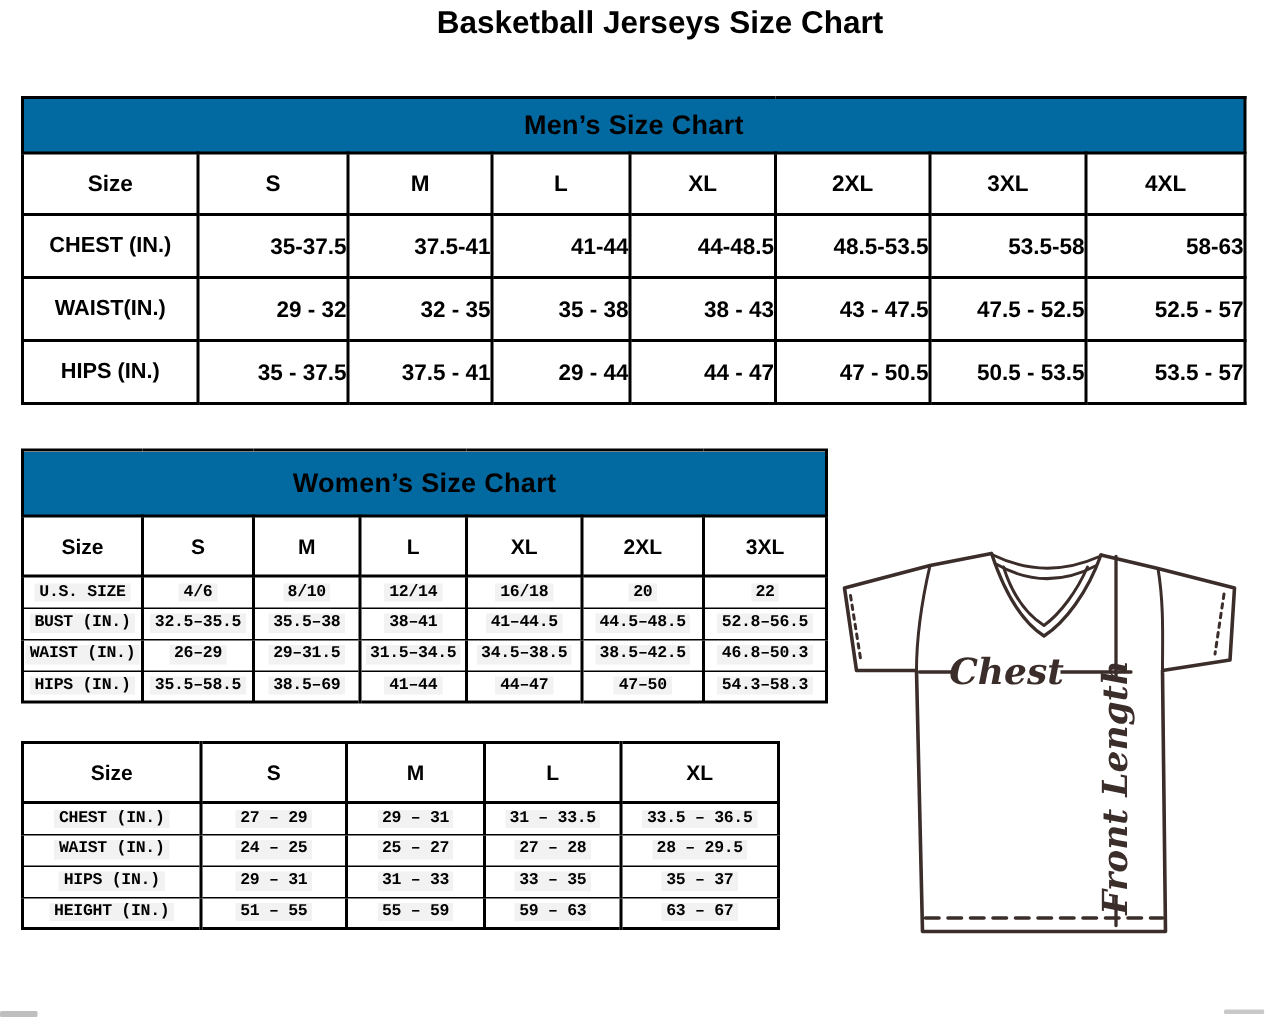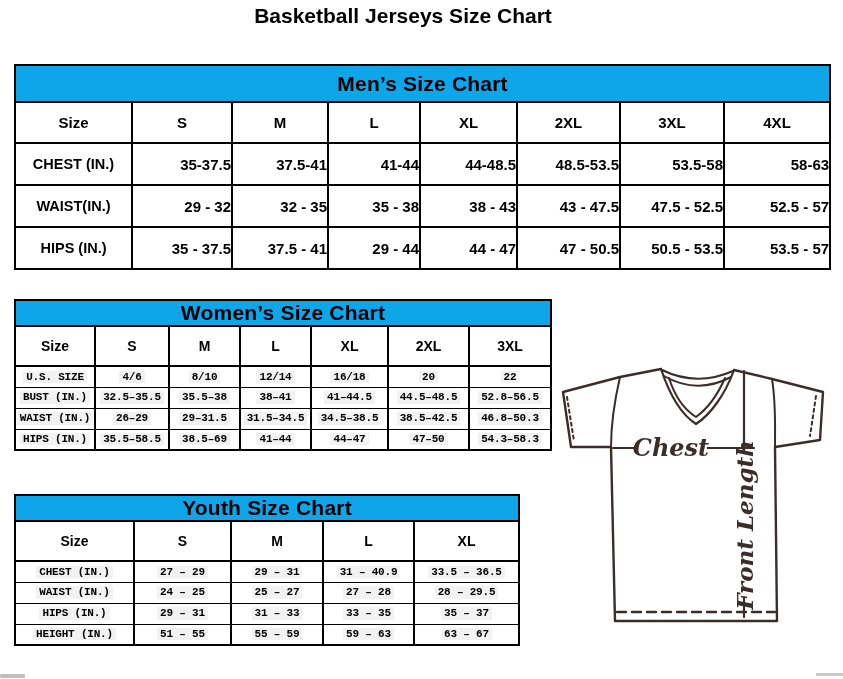--- a/index.html
+++ b/index.html
@@ -1,34 +1,34 @@
 <!DOCTYPE html>
 <html><head>
 <meta charset="utf-8">
 <style>
   html,body{margin:0;padding:0;background:#fff;}
   .page{position:relative;width:843px;height:679px;background:#ffffff;overflow:hidden;
         font-family:"Liberation Sans",sans-serif;}
   .page-title{position:absolute;left:0;top:4px;width:806px;margin:0;text-align:center;
-        font-size:21px;font-weight:bold;color:#000;font-family:"Liberation Sans",sans-serif;}
+        font-size:21px;font-weight:bold;color:#000;font-family:"Liberation Sans",sans-serif;padding-left:37px;}
   .sizetable{position:absolute;border-collapse:collapse;table-layout:fixed;border:2px solid #000;}
   .sizetable th,.sizetable td{border:2px solid #000;text-align:center;vertical-align:middle;
         font-weight:bold;color:#000;padding:0;overflow:hidden;white-space:nowrap;}
-  .t-title{background:#0ea5e9;font-size:21px;letter-spacing:.2px;}
+  .t-title{background:#0369a1;font-size:18px;letter-spacing:.2px;}
   .men{left:14px;top:64px;width:815px;}
   .men .title-row{height:37px;}
   .men .cols{height:41px;}
   .men .cols th{font-size:15px;}
   .men tbody tr{height:42px;}
   .men tbody th{font-size:14.5px;}
   .men tbody td{font-size:15px;text-align:right;}
   .small th,.small td{border-width:1px 2px;}
   .small .t-title{border-bottom:2px solid #000;}
   .small .cols th{border-bottom:2px solid #000;font-size:14px;}
-  .small .title-row{height:24px;}
+  .small .title-row{height:44px;}
   .small .cols{height:40px;}
   .small tbody tr{height:21px;font-family:Liberation Mono, monospace;}
   .small tbody th{font-size:11px;letter-spacing:-.2px;}
   .small tbody td{font-size:11px;letter-spacing:-.2px;}
   .women{left:14px;top:299px;width:536px;}
   .youth{left:14px;top:494px;width:504px;}
   .hl{background:#f2f2f2;padding:0 3px;display:inline-block;line-height:1.1;}
   .jersey{position:absolute;left:557px;top:361px;width:272px;height:302px;}
   .sb{position:absolute;border-radius:1px;}
   .sb-left{left:0;top:674px;width:25px;height:4px;background:#bfbfbf;}
@@ -167,37 +167,34 @@
 
   <table class="sizetable small youth">
     <colgroup>
       <col style="width:119px">
         <col style="width:97px">
         <col style="width:92px">
         <col style="width:91px">
       <col style="width:105px">
     </colgroup>
     <thead>
-      <tr class="title-row">
-        <th class="t-title" colspan="5">Youth Size Chart</th>
-      </tr>
       <tr class="cols">
           <th>Size</th>
           <th>S</th>
           <th>M</th>
           <th>L</th>
           <th>XL</th>
         </tr>
     </thead>
     <tbody class="rows">
         <tr>
           <th><span class="hl">CHEST (IN.)</span></th>
           <td><span class="hl">27 – 29</span></td>
           <td><span class="hl">29 – 31</span></td>
-          <td><span class="hl">31 – 40.9</span></td>
+          <td><span class="hl">31 – 33.5</span></td>
           <td><span class="hl">33.5 – 36.5</span></td>
         </tr>
         <tr>
           <th><span class="hl">WAIST (IN.)</span></th>
           <td><span class="hl">24 – 25</span></td>
           <td><span class="hl">25 – 27</span></td>
           <td><span class="hl">27 – 28</span></td>
           <td><span class="hl">28 – 29.5</span></td>
         </tr>
         <tr>

